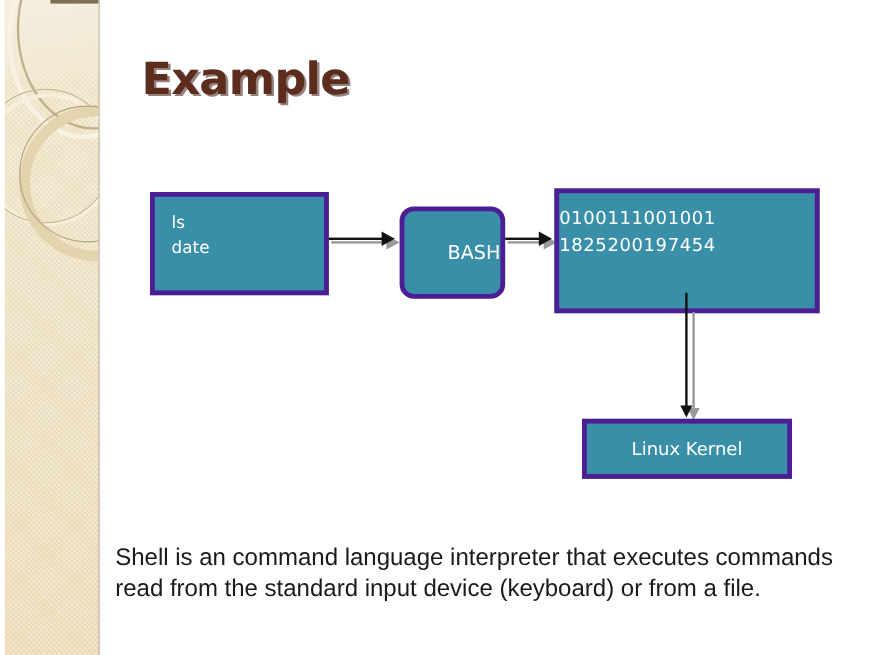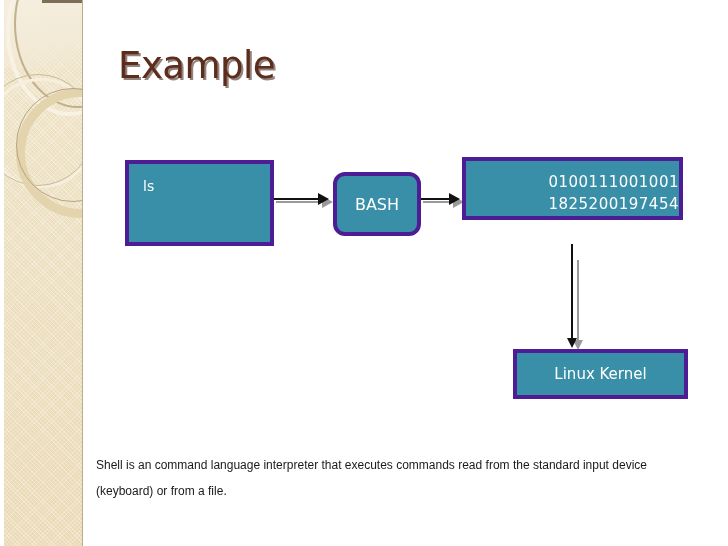--- a/index.html
+++ b/index.html
@@ -97,21 +97,21 @@
     border-color: #c9bb99;
   }
 
   
   .slide-title {
     position: absolute;
     left: 118px;
     top: 44px;
     font-family: "DejaVu Sans", sans-serif;
     font-size: 37px;
-    font-weight: normal;
+    font-weight: bold;
     letter-spacing: -0.5px;
     color: #5c2d1c;
     text-shadow: 2px 2px 0 rgba(60,28,16,0.55);
     white-space: nowrap;
   }
 
   
   .box {
     position: absolute;
     background: #3a8fa8;
@@ -125,41 +125,41 @@
     left: 125px; top: 160px;
     width: 149px; height: 86px;
     padding: 12px 0 0 14px;
     font-size: 14px;
     line-height: 21px;
     text-align: left;
   }
 
   #box-bash {
     left: 333px; top: 172px;
-    width: 88px; height: 64px;
+    width: 88px; height: 77px;
     border-radius: 12px;
     display: flex;
     align-items: center;
-    justify-content: center;
+    justify-content: flex-end;
     font-size: 16px;
   }
 
   #box-binary {
     left: 462px; top: 157px;
-    width: 221px; height: 63px;
+    width: 221px; height: 104px;
     padding-top: 10px;
     box-sizing: border-box;
-    text-align: right;
+    text-align: left;
     font-size: 15px;
     line-height: 22px;
     letter-spacing: 0.5px;
   }
 
   #box-kernel {
-    left: 513px; top: 349px;
+    left: 485px; top: 349px;
     width: 175px; height: 50px;
     display: flex;
     align-items: center;
     justify-content: center;
     font-size: 15px;
   }
 
   
   .arrow-h { position: absolute; height: 14px; }
   .arrow-h .shaft {
@@ -239,21 +239,21 @@
   #arrow-bin-kernel .head { top: 94px; }
   #arrow-bin-kernel .head-shadow { top: 96px; }
 
   
   .body-text {
     position: absolute;
     left: 96px;
     top: 452px;
     width: 600px;
     font-family: "Liberation Sans", sans-serif;
-    font-size: 12px;
+    font-size: 20px;
     line-height: 26px;
     color: #1a1a1a;
   }
 </style>
 </head>
 <body>
 
 <div id="slide">
 
   <div class="deco-panel">
@@ -264,20 +264,21 @@
     <div class="deco-ring ring-f"></div>
     <div class="deco-ring ring-c"></div>
     <div class="deco-ring ring-d"></div>
     <div class="deco-top-dark"></div>
   </div>
 
   <div class="slide-title">Example</div>
 
   <div class="box" id="box-commands">
     <div>ls</div>
+    <div>date</div>
   </div>
 
   <div class="arrow-h" id="arrow-cmd-bash">
     <div class="shaft-shadow"></div>
     <div class="head-shadow"></div>
     <div class="shaft"></div>
     <div class="head"></div>
   </div>
 
   <div class="box" id="box-bash">

